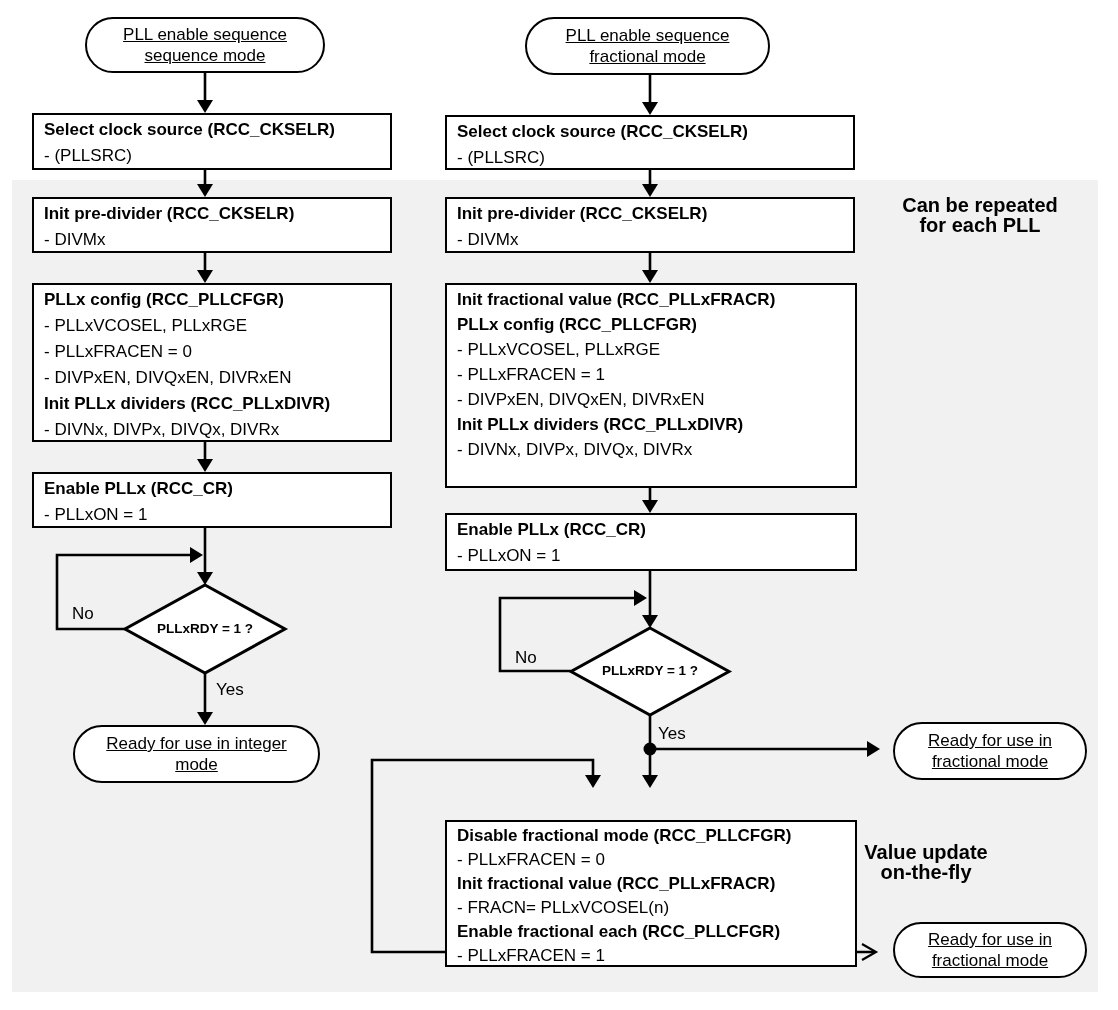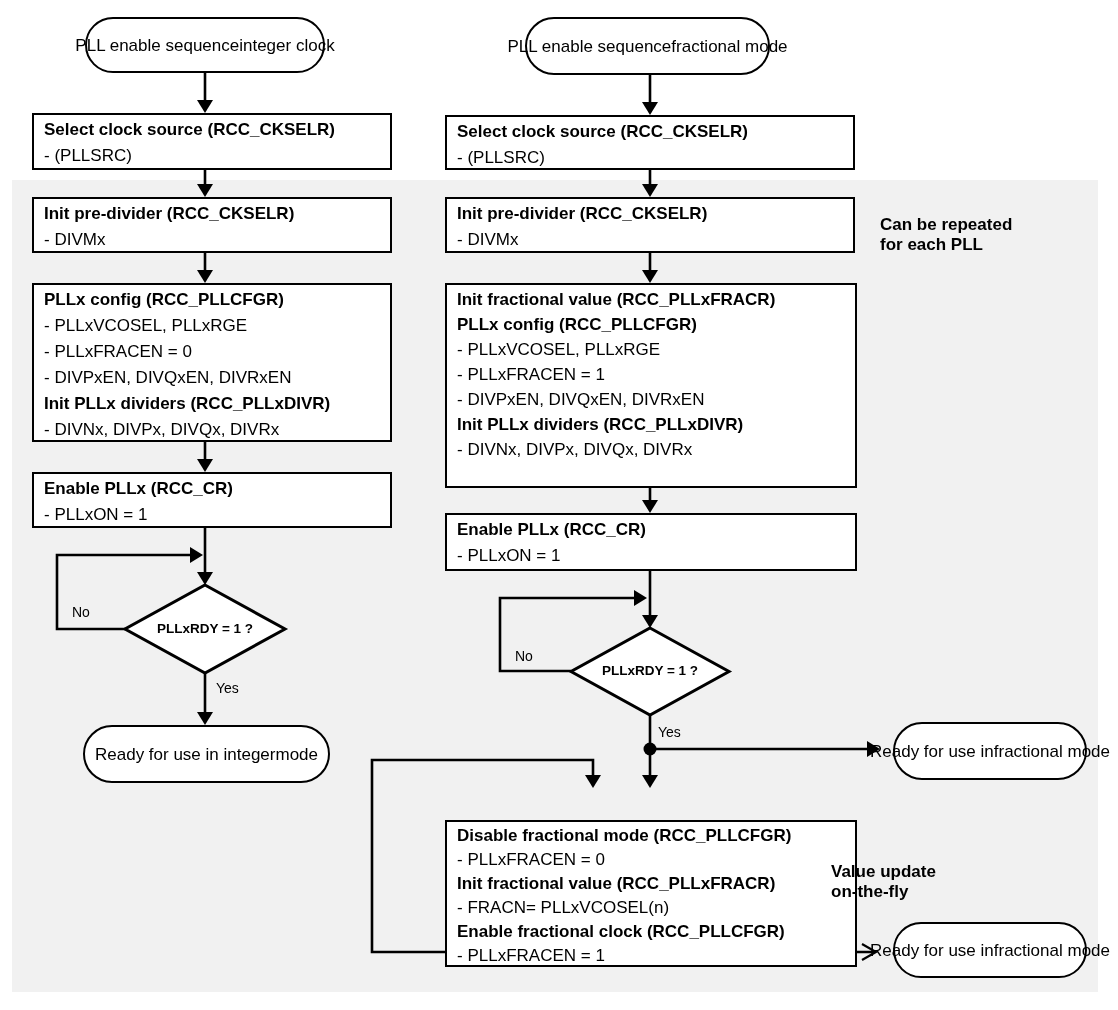--- a/index.html
+++ b/index.html
@@ -28,40 +28,41 @@
     font-size:17px;
     line-height:26px;
     white-space:nowrap;
   }
   .process.mid{line-height:25px;}
   .process.tight{line-height:24px;}
   .bold{font-weight:bold;}
   .oval{
     border-radius:30px;
     border-width:2.8px;
-    display:flex;flex-direction:row;
+    display:flex;flex-direction:column;
     align-items:center;justify-content:center;
     text-align:center;
     font-size:17px;line-height:21px;
     white-space:nowrap;
+    text-decoration:underline;
   }
   .flow-label{
     position:absolute;
-    font-size:14px;
+    font-size:17px;
   }
   .diamond-label{
     position:absolute;
     font-size:13.5px;
     text-align:center;
     font-weight:bold;
   }
   .note{
     position:absolute;
-    font-size:17px;font-weight:bold;
-    line-height:20px;margin-top:20px;
+    font-size:20px;font-weight:bold;
+    text-align:center;line-height:20px;
   }
 </style>
 </head>
 <body>
 
 <div id="canvas">
 
   <div id="region-bg"></div>
 
   <svg id="connector-layer" viewBox="0 0 1118 1010" xmlns="http://www.w3.org/2000/svg">
@@ -109,21 +110,21 @@
       <polygon points="642,775 658,775 650,788"></polygon>
       <polygon points="867,741 867,757 880,749"></polygon>
       <polygon points="585,775 601,775 593,788"></polygon>
       <circle cx="650" cy="749" r="6.5"></circle>
       <circle cx="650" cy="952" r="6.5"></circle>
     </g>
   </svg>
 
   <div class="node oval" style="left:85px;top:17px;width:240px;height:56px">
     <div>PLL enable sequence</div>
-    <div>integer clock</div>
+    <div>sequence mode</div>
   </div>
 
   <div class="node process" style="left:32px;top:113px;width:360px;height:57px">
     <div class="bold">Select clock source (RCC_CKSELR)</div>
     <div>- (PLLSRC)</div>
   </div>
 
   <div class="node process" style="left:32px;top:197px;width:360px;height:56px">
     <div class="bold">Init pre-divider (RCC_CKSELR)</div>
     <div>- DIVMx</div>
@@ -140,21 +141,21 @@
 
   <div class="node process" style="left:32px;top:472px;width:360px;height:56px">
     <div class="bold">Enable PLLx (RCC_CR)</div>
     <div>- PLLxON = 1</div>
   </div>
 
   <div class="diamond-label" style="left:125px;top:621px;width:160px">PLLxRDY = 1 ?</div>
   <div class="flow-label" style="left:72px;top:604px">No</div>
   <div class="flow-label" style="left:216px;top:680px">Yes</div>
 
-  <div class="node oval" style="left:83px;top:725px;width:247px;height:58px">
+  <div class="node oval" style="left:73px;top:725px;width:247px;height:58px">
     <div>Ready for use in integer</div>
     <div>mode</div>
   </div>
 
   <div class="node oval" style="left:525px;top:17px;width:245px;height:58px">
     <div>PLL enable sequence</div>
     <div>fractional mode</div>
   </div>
 
   <div class="node process" style="left:445px;top:115px;width:410px;height:55px">
@@ -189,21 +190,21 @@
   <div class="node oval" style="left:893px;top:722px;width:194px;height:58px">
     <div>Ready for use in</div>
     <div>fractional mode</div>
   </div>
 
   <div class="node process tight" style="left:445px;top:820px;width:412px;height:147px">
     <div class="bold">Disable fractional mode (RCC_PLLCFGR)</div>
     <div>- PLLxFRACEN = 0</div>
     <div class="bold">Init fractional value (RCC_PLLxFRACR)</div>
     <div>- FRACN= PLLxVCOSEL(n)</div>
-    <div class="bold">Enable fractional clock (RCC_PLLCFGR)</div>
+    <div class="bold">Enable fractional each (RCC_PLLCFGR)</div>
     <div>- PLLxFRACEN = 1</div>
   </div>
 
   <div class="node oval" style="left:893px;top:922px;width:194px;height:56px">
     <div>Ready for use in</div>
     <div>fractional mode</div>
   </div>
 
   <div class="note" style="left:880px;top:195px;width:200px">
     <div>Can be repeated</div>

